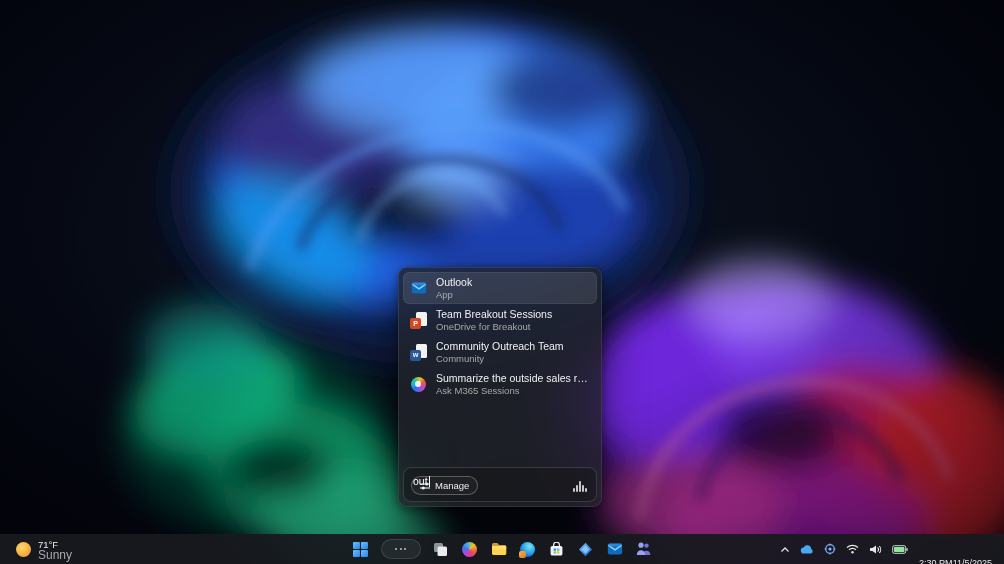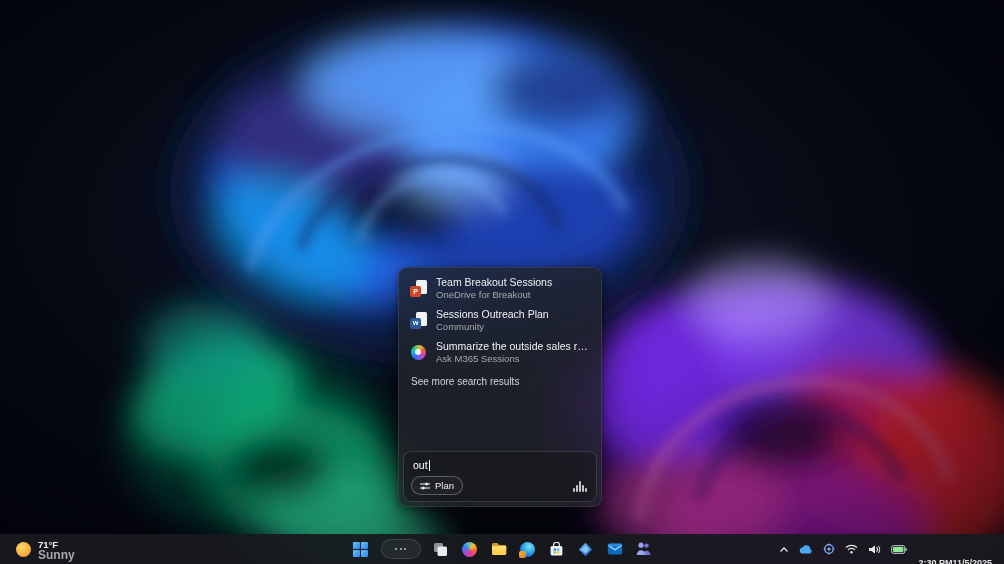--- a/index.html
+++ b/index.html
@@ -26,21 +26,21 @@
     box-shadow:inset 0 0 0 1px rgba(255,255,255,.06); }
   .r-icon { width:17px; height:17px; flex:0 0 17px; display:flex;
     align-items:center; justify-content:center; position:relative; }
   .r-text { display:flex; flex-direction:column; justify-content:center; min-width:0; }
   .r-title { font-size:10.5px; color:#f2f2f2; line-height:13px; white-space:nowrap;
     overflow:hidden; text-overflow:ellipsis; }
   .r-sub { font-size:9.5px; color:#a9a9a9; line-height:12px; white-space:nowrap; }
 
   .see-more { font-size:10px; color:#d6d6d6; padding:8px 8px 6px 8px; cursor:default; }
 
-  .search-box { position:absolute; left:4px; right:4px; bottom:4px; height:51px;
+  .search-box { position:absolute; left:4px; right:4px; bottom:4px; height:35px;
     border-radius:8px; background:rgba(22,22,25,.55);
     border:1px solid rgba(255,255,255,.14); padding:7px 9px 6px 9px; }
   .query { font-size:10.5px; color:#ffffff; }
   .caret { display:inline-block; width:1px; height:11px; background:#fff;
     margin-left:1px; vertical-align:-2px; animation:blink 1.1s steps(1) infinite; }
   @keyframes blink { 50% { opacity:0; } }
   .box-bottom { position:absolute; left:7px; right:9px; bottom:6px;
     display:flex; align-items:center; justify-content:space-between; }
   .tools-btn { display:flex; align-items:center; gap:5px; height:19px; padding:0 8px;
     border-radius:10px; border:1px solid rgba(255,255,255,.28);
@@ -55,21 +55,21 @@
     border-radius:2px; display:flex; align-items:center; justify-content:center;
     font-size:7px; font-weight:bold; color:#fff; }
   .copilot-disc { width:15px; height:15px; border-radius:50%; position:relative;
     background:conic-gradient(from 220deg,#2f6df6,#19b5d4,#31c48d,#e7c229,#e95b3e,#d543b4,#7a5cf0,#2f6df6); }
   .copilot-disc::after { content:''; position:absolute; left:4px; top:4px; width:6px;
     height:6px; border-radius:50%; background:rgba(255,255,255,.92); }
 
   
   .taskbar { position:absolute; left:0; right:0; bottom:0; height:30px;
     background:rgba(23,25,31,.94); backdrop-filter:blur(18px);
-    display:flex; align-items:center;font-weight:bold; }
+    display:flex; align-items:center; }
   .tb-left { position:absolute; left:10px; display:flex; align-items:center; gap:7px;
     height:100%; padding:0 6px; border-radius:4px; }
   .sun { width:15px; height:15px; border-radius:50%;
     background:radial-gradient(circle at 38% 35%, #ffd966, #f2a33c 70%, #d9882e); }
   .weather-text { display:flex; flex-direction:column; justify-content:center; }
   .w-temp { font-size:9.5px; color:#ececec; line-height:11px; }
   .w-cond { font-size:12px; color:#a8a8a8; line-height:10px; }
 
   .tb-center { margin:0 auto; display:flex; align-items:center; gap:5px; }
   .tb-btn { width:24px; height:24px; border-radius:4px; display:flex;
@@ -148,69 +148,81 @@
     <g filter="url(#soft2)" fill="none" opacity=".45">
       <path d="M640,520 C660,360 900,330 950,480" stroke="#d16ba5" stroke-width="10"></path>
       <path d="M700,500 C720,400 860,380 900,480" stroke="#3b0764" stroke-width="12"></path>
     </g>
   </svg>
   <div class="vignette"></div>
 </div>
 
 <div class="flyout">
   <div class="results">
+  <div class="result-row selected">
+    <span class="r-icon">
+          <svg width="16" height="14" viewBox="0 0 16 14">
+            <rect x="0.8" y="1.5" width="14.4" height="11" rx="2.2" fill="#0f6cbd"></rect>
+            <path d="M1.5 3.4l6.5 4.4 6.5-4.4" fill="none" stroke="#8fd0ff" stroke-width="1.6"></path>
+            <rect x="0.8" y="1.5" width="14.4" height="3" rx="1.5" fill="#3f9df0" opacity=".55"></rect>
+          </svg>
+        </span>
+    <span class="r-text">
+      <span class="r-title">Outlook</span>
+      <span class="r-sub">App</span>
+    </span>
+  </div>
 
   <div class="result-row">
     <span class="r-icon">
           <span class="doc-page"></span>
           <span class="doc-badge" style="background:#d24726">P</span>
         </span>
     <span class="r-text">
       <span class="r-title">Team Breakout Sessions</span>
       <span class="r-sub">OneDrive for Breakout</span>
     </span>
   </div>
 
   <div class="result-row">
     <span class="r-icon">
           <span class="doc-page"></span>
           <span class="doc-badge" style="background:#2b579a;font-size:6px">W</span>
         </span>
     <span class="r-text">
-      <span class="r-title">Sessions Outreach Plan</span>
+      <span class="r-title">Community Outreach Team</span>
       <span class="r-sub">Community</span>
     </span>
   </div>
 
 
   <div class="result-row">
     <span class="r-icon">
           <span class="copilot-disc"></span>
         </span>
     <span class="r-text">
       <span class="r-title">Summarize the outside sales report</span>
       <span class="r-sub">Ask M365 Sessions</span>
     </span>
   </div>
 </div>
-  <div class="see-more">See more search results</div>
 
   <div class="search-box">
     <div class="query">
       <span>out</span><span class="caret"></span>
     </div>
     <div class="box-bottom">
       <div class="tools-btn">
         <svg width="10" height="10" viewBox="0 0 10 10">
           <line x1="0" y1="3" x2="10" y2="3" stroke="#ededed" stroke-width="1.1"></line>
           <line x1="0" y1="7" x2="10" y2="7" stroke="#ededed" stroke-width="1.1"></line>
           <circle cx="6.7" cy="3" r="1.5" fill="#ededed"></circle>
           <circle cx="3.3" cy="7" r="1.5" fill="#ededed"></circle>
         </svg>
-        <span>Plan</span>
+        <span>Manage</span>
       </div>
       <div class="voice">
         <i style="height:4px"></i>
           <i style="height:7px"></i>
           <i style="height:11px"></i>
           <i style="height:7px"></i>
           <i style="height:4px"></i>
       </div>
     </div>
   </div>

